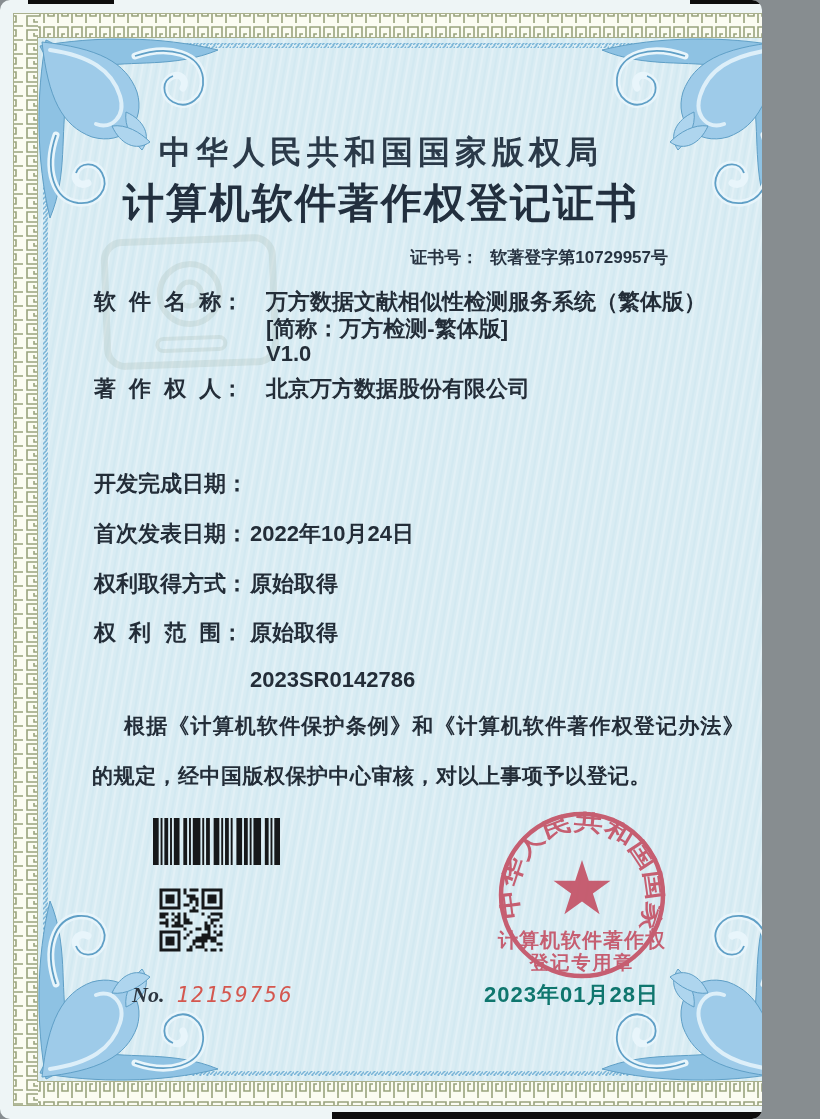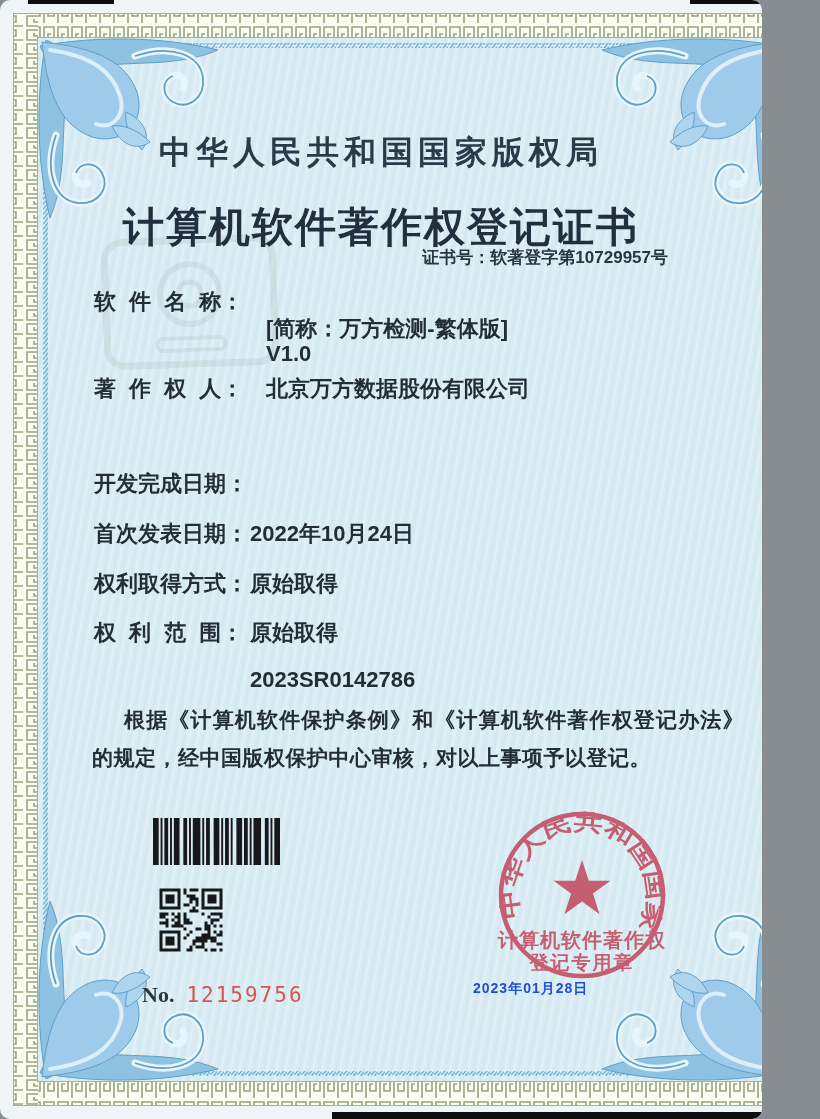--- a/index.html
+++ b/index.html
@@ -7,34 +7,34 @@
   body { background:#878d90; font-family:"Liberation Sans", sans-serif; }
   .page { position:relative; width:762px; height:1119px; background:#eef5f6;
           border-radius:10px; overflow:hidden; }
   .frame { position:absolute; left:0; top:0; pointer-events:none; }
   .txt { position:absolute; color:#232d38; }
   .issuer { top:131px; left:0; width:100%; text-align:center;
             font-family:"Liberation Serif", serif; font-weight:700;
             font-size:32px; letter-spacing:5px; color:#2b3a49; }
   .cert-title { top:176px; left:0; width:100%; text-align:center;
             font-family:Liberation Sans, sans-serif; font-weight:700;
-            font-size:41px; letter-spacing:2px; color:#222f3e;margin-top:24px; }
+            font-size:41px; letter-spacing:2px; color:#222f3e; }
   .cert-no { top:246px; right:94px; font-size:17px; font-weight:700; color:#283442; }
-  .cert-no .lbl { }
+  .cert-no .lbl { margin-right:12px; }
   .flabel { font-size:22px; font-weight:700; word-spacing:7px; white-space:pre; }
   .fvalue { font-size:22px; font-weight:700; white-space:pre; }
   .statement { left:92px; top:701px; width:652px; font-size:21px; font-weight:700;
-               line-height:38px; text-indent:32px; text-align:justify;
+               line-height:50px; text-indent:32px; text-align:justify;
                letter-spacing:0.5px; }
-  .serial { left:142px; top:982px; font-size:22px; font-weight:700;
-            font-family:"Liberation Serif", serif; color:#2c3640; }
+  .serial { left:132px; top:982px; font-size:22px; font-weight:700;
+            font-family:"Liberation Serif", serif; color:#2c3640;font-style:italic; }
   .serial .num { color:#d4574f; font-family:"DejaVu Sans Mono", monospace;
                  font-weight:400; font-size:21px; letter-spacing:2px; margin-left:12px; }
-  .issue-date { left:473px; top:980px; font-size:14px; font-weight:700;
-                letter-spacing:1px; color:#1d4ed8; }
+  .issue-date { left:484px; top:980px; font-size:22px; font-weight:700;
+                letter-spacing:1px; color:#0f766e; }
   .barcode { position:absolute; left:153px; top:818px; }
   .qr { position:absolute; left:158px; top:887px; }
   .seal { position:absolute; left:474px; top:787px; opacity:0.9; }
   .emboss { position:absolute; left:98px; top:232px; opacity:0.28;
             transform:rotate(-2deg); }
   .scan-strip { position:absolute; background:#0d0d0d; }
   .strip-tl { left:28px; top:0; width:86px; height:4px; }
   .strip-tr { left:690px; top:0; width:130px; height:4px; }
   .strip-br { left:332px; bottom:0; width:488px; height:7px; }
 </style>
@@ -102,20 +102,21 @@
     <rect x="58" y="106" width="68" height="12" rx="6" fill="none" stroke="#aebfb7" stroke-width="4"></rect>
   </svg>
 
   <div class="txt issuer">中华人民共和国国家版权局</div>
   <div class="txt cert-title">计算机软件著作权登记证书</div>
   <div class="txt cert-no">
     <span class="lbl">证书号：</span><span>软著登字第10729957号</span>
   </div>
 
   <span class="txt flabel" style="left:94px;top:287px">软 件 名 称：</span>
+  <span class="txt fvalue" style="left:266px;top:287px">万方数据文献相似性检测服务系统（繁体版）</span>
   <span class="txt fvalue" style="left:266px;top:314px">[简称：万方检测-繁体版]</span>
   <span class="txt fvalue" style="left:266px;top:341px">V1.0</span>
 
   <span class="txt fvalue" style="left:266px;top:374px">北京万方数据股份有限公司</span>
   <span class="txt flabel" style="left:94px;top:374px">著 作 权 人：</span>
 
   <span class="txt flabel" style="left:94px;top:469px">开发完成日期：</span>
 
   <span class="txt flabel" style="left:94px;top:519px">首次发表日期：</span>
   <span class="txt fvalue" style="left:250px;top:519px">2022年10月24日</span>

